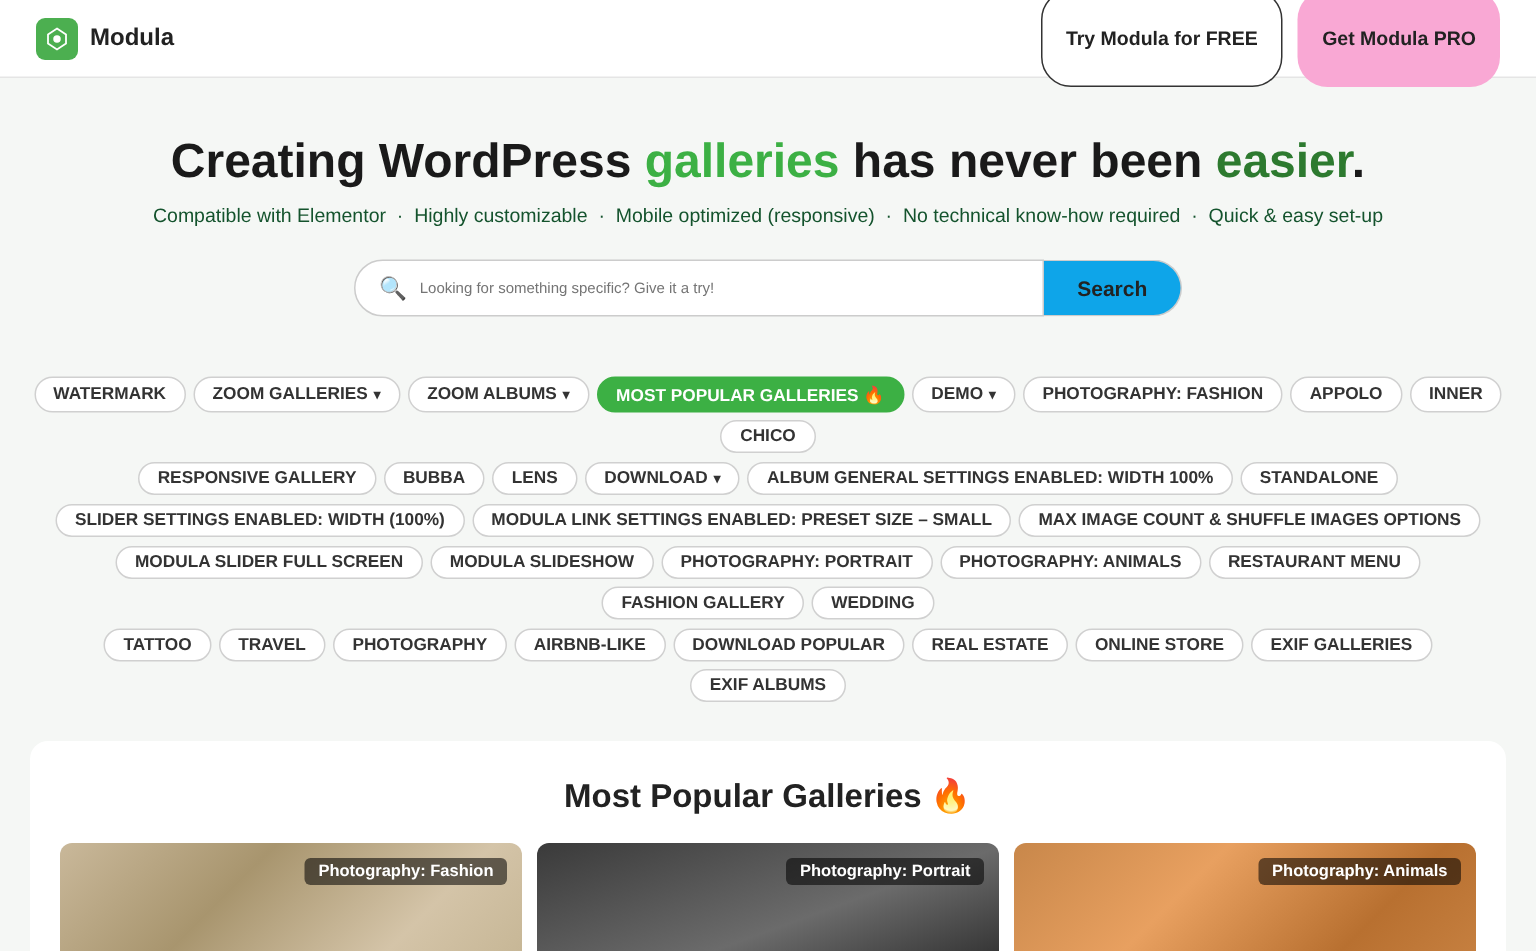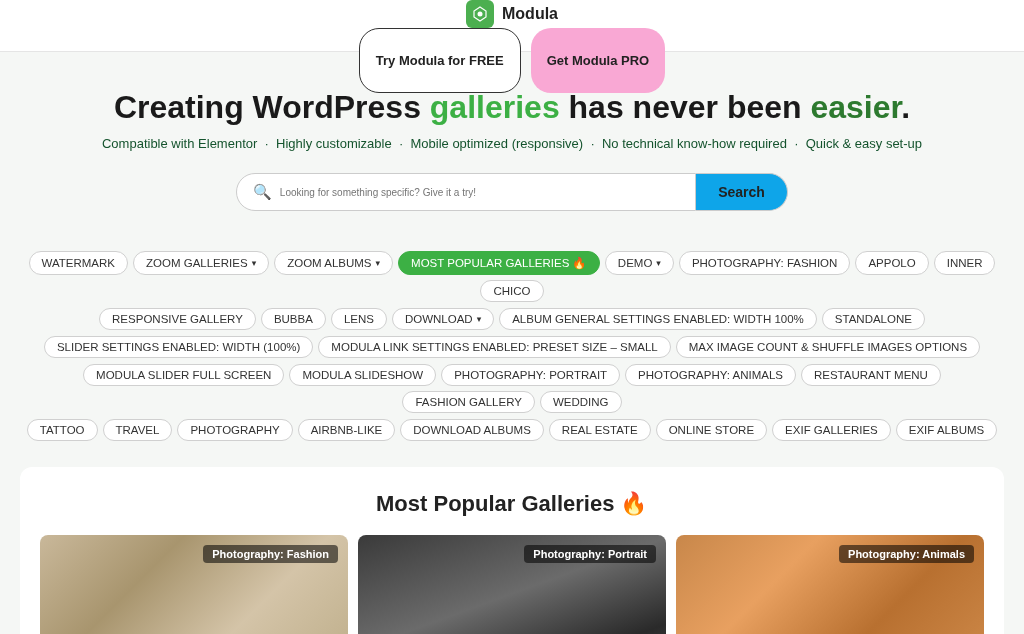--- a/index.html
+++ b/index.html
@@ -1,19 +1,19 @@
 <!DOCTYPE html>
 <html><head>
   <meta charset="utf-8">
   <style>
     * { margin: 0; padding: 0; box-sizing: border-box; }
     body { font-family: -apple-system, BlinkMacSystemFont, 'Segoe UI', sans-serif; background: #f5f7f5; color: #222; font-size: 14px; }
 
     
-    nav { background: #fff; border-bottom: 1px solid #e5e5e5; padding: 0 24px; height: 52px; display: flex; align-items: center; justify-content: space-between; flex-direction: column; }
+    nav { background: #fff; border-bottom: 1px solid #e5e5e5; padding: 0 24px; height: 52px; display: flex; align-items: center; justify-content: space-between; }
     .nav-logo { display: flex; align-items: center; gap: 8px; font-weight: 700; font-size: 16px; color: #222; }
     .nav-logo-icon { width: 28px; height: 28px; background: #4caf50; border-radius: 6px; display: flex; align-items: center; justify-content: center; }
     .nav-logo-icon svg { width: 16px; height: 16px; fill: #fff; }
     .nav-buttons { display: flex; gap: 10px; }
     .btn-try { border: 1.5px solid #333; background: #fff; border-radius: 20px; padding: 24px 16px; font-size: 13px; font-weight: 600; cursor: pointer; color: #222; }
     .btn-pro { background: #f9a8d4; border: none; border-radius: 20px; padding: 7px 16px; font-size: 13px; font-weight: 700; cursor: pointer; color: #222; }
 
     
     .hero { text-align: center; padding: 36px 20px 20px; background: #f5f7f5; }
     .hero h1 { font-size: 32px; font-weight: 800; color: #1a1a1a; line-height: 1.2; margin-bottom: 10px; }
@@ -25,21 +25,21 @@
     .search-bar { display: flex; justify-content: center; margin-bottom: 20px; }
     .search-wrap { display: flex; align-items: center; background: #fff; border: 1.5px solid #ccc; border-radius: 30px 0 0 30px; padding: 9px 16px; width: 460px; gap: 8px; }
     .search-wrap input { border: none; outline: none; font-size: 10px; color: #999; width: 100%; background: transparent; }
     .search-icon-wrap { color: #aaa; font-size: 15px; }
     .btn-search { background: #0ea5e9; border: 1.5px solid #ccc; border-left: none; border-radius: 0 30px 30px 0; padding: 7px 22px; font-size: 14px; font-weight: 700; cursor: pointer; color: #222; height: 100%; }
     .search-group { display: flex; align-items: stretch; }
 
     
     .tags-section { padding: 0 20px 10px; display: flex; flex-direction: column; gap: 6px; }
     .tags-row { display: flex; flex-wrap: wrap; gap: 5px; justify-content: center; }
-    .tag { background: #fff; border: 1px solid #d0d0d0; border-radius: 20px; padding: 4px 12px; font-size: 11.5px; font-weight: 400; cursor: pointer; color: #333; white-space: nowrap; }
+    .tag { background: #fff; border: 1px solid #d0d0d0; border-radius: 20px; padding: 4px 12px; font-size: 11.5px; font-weight: 700; cursor: pointer; color: #333; white-space: nowrap; }
     .tag.active { background: #3cb044; color: #fff; border-color: #3cb044; }
     .tag.has-arrow { display: flex; align-items: center; gap: 4px; }
     .tag .arrow { font-size: 9px; }
 
     
     .gallery-section { background: #fff; border-radius: 12px; margin: 16px 20px 0; padding: 24px 20px 16px; }
     .gallery-title { text-align: center; font-size: 22px; font-weight: 700; margin-bottom: 18px; color: #222; }
     .gallery-grid { display: grid; grid-template-columns: repeat(3, 1fr); gap: 10px; }
     .gallery-item { border-radius: 8px; overflow: hidden; position: relative; cursor: pointer; height: 175px; }
     .gallery-item .label { position: absolute; top: 10px; right: 10px; background: rgba(0,0,0,0.55); color: #fff; font-size: 11px; font-weight: 600; padding: 3px 9px; border-radius: 4px; }
@@ -119,21 +119,21 @@
       <button class="tag">PHOTOGRAPHY: ANIMALS</button>
       <button class="tag">RESTAURANT MENU</button>
       <button class="tag">FASHION GALLERY</button>
       <button class="tag">WEDDING</button>
     </div>
     <div class="tags-row">
       <button class="tag">TATTOO</button>
       <button class="tag">TRAVEL</button>
       <button class="tag">PHOTOGRAPHY</button>
       <button class="tag">AIRBNB-LIKE</button>
-      <button class="tag">DOWNLOAD ALBUMS</button>
+      <button class="tag">DOWNLOAD POPULAR</button>
       <button class="tag">REAL ESTATE</button>
       <button class="tag">ONLINE STORE</button>
       <button class="tag">EXIF GALLERIES</button>
       <button class="tag">EXIF ALBUMS</button>
     </div>
   </div>
 
 <div class="gallery-section">
   <div class="gallery-title">
     <span>Most Popular Galleries</span>

